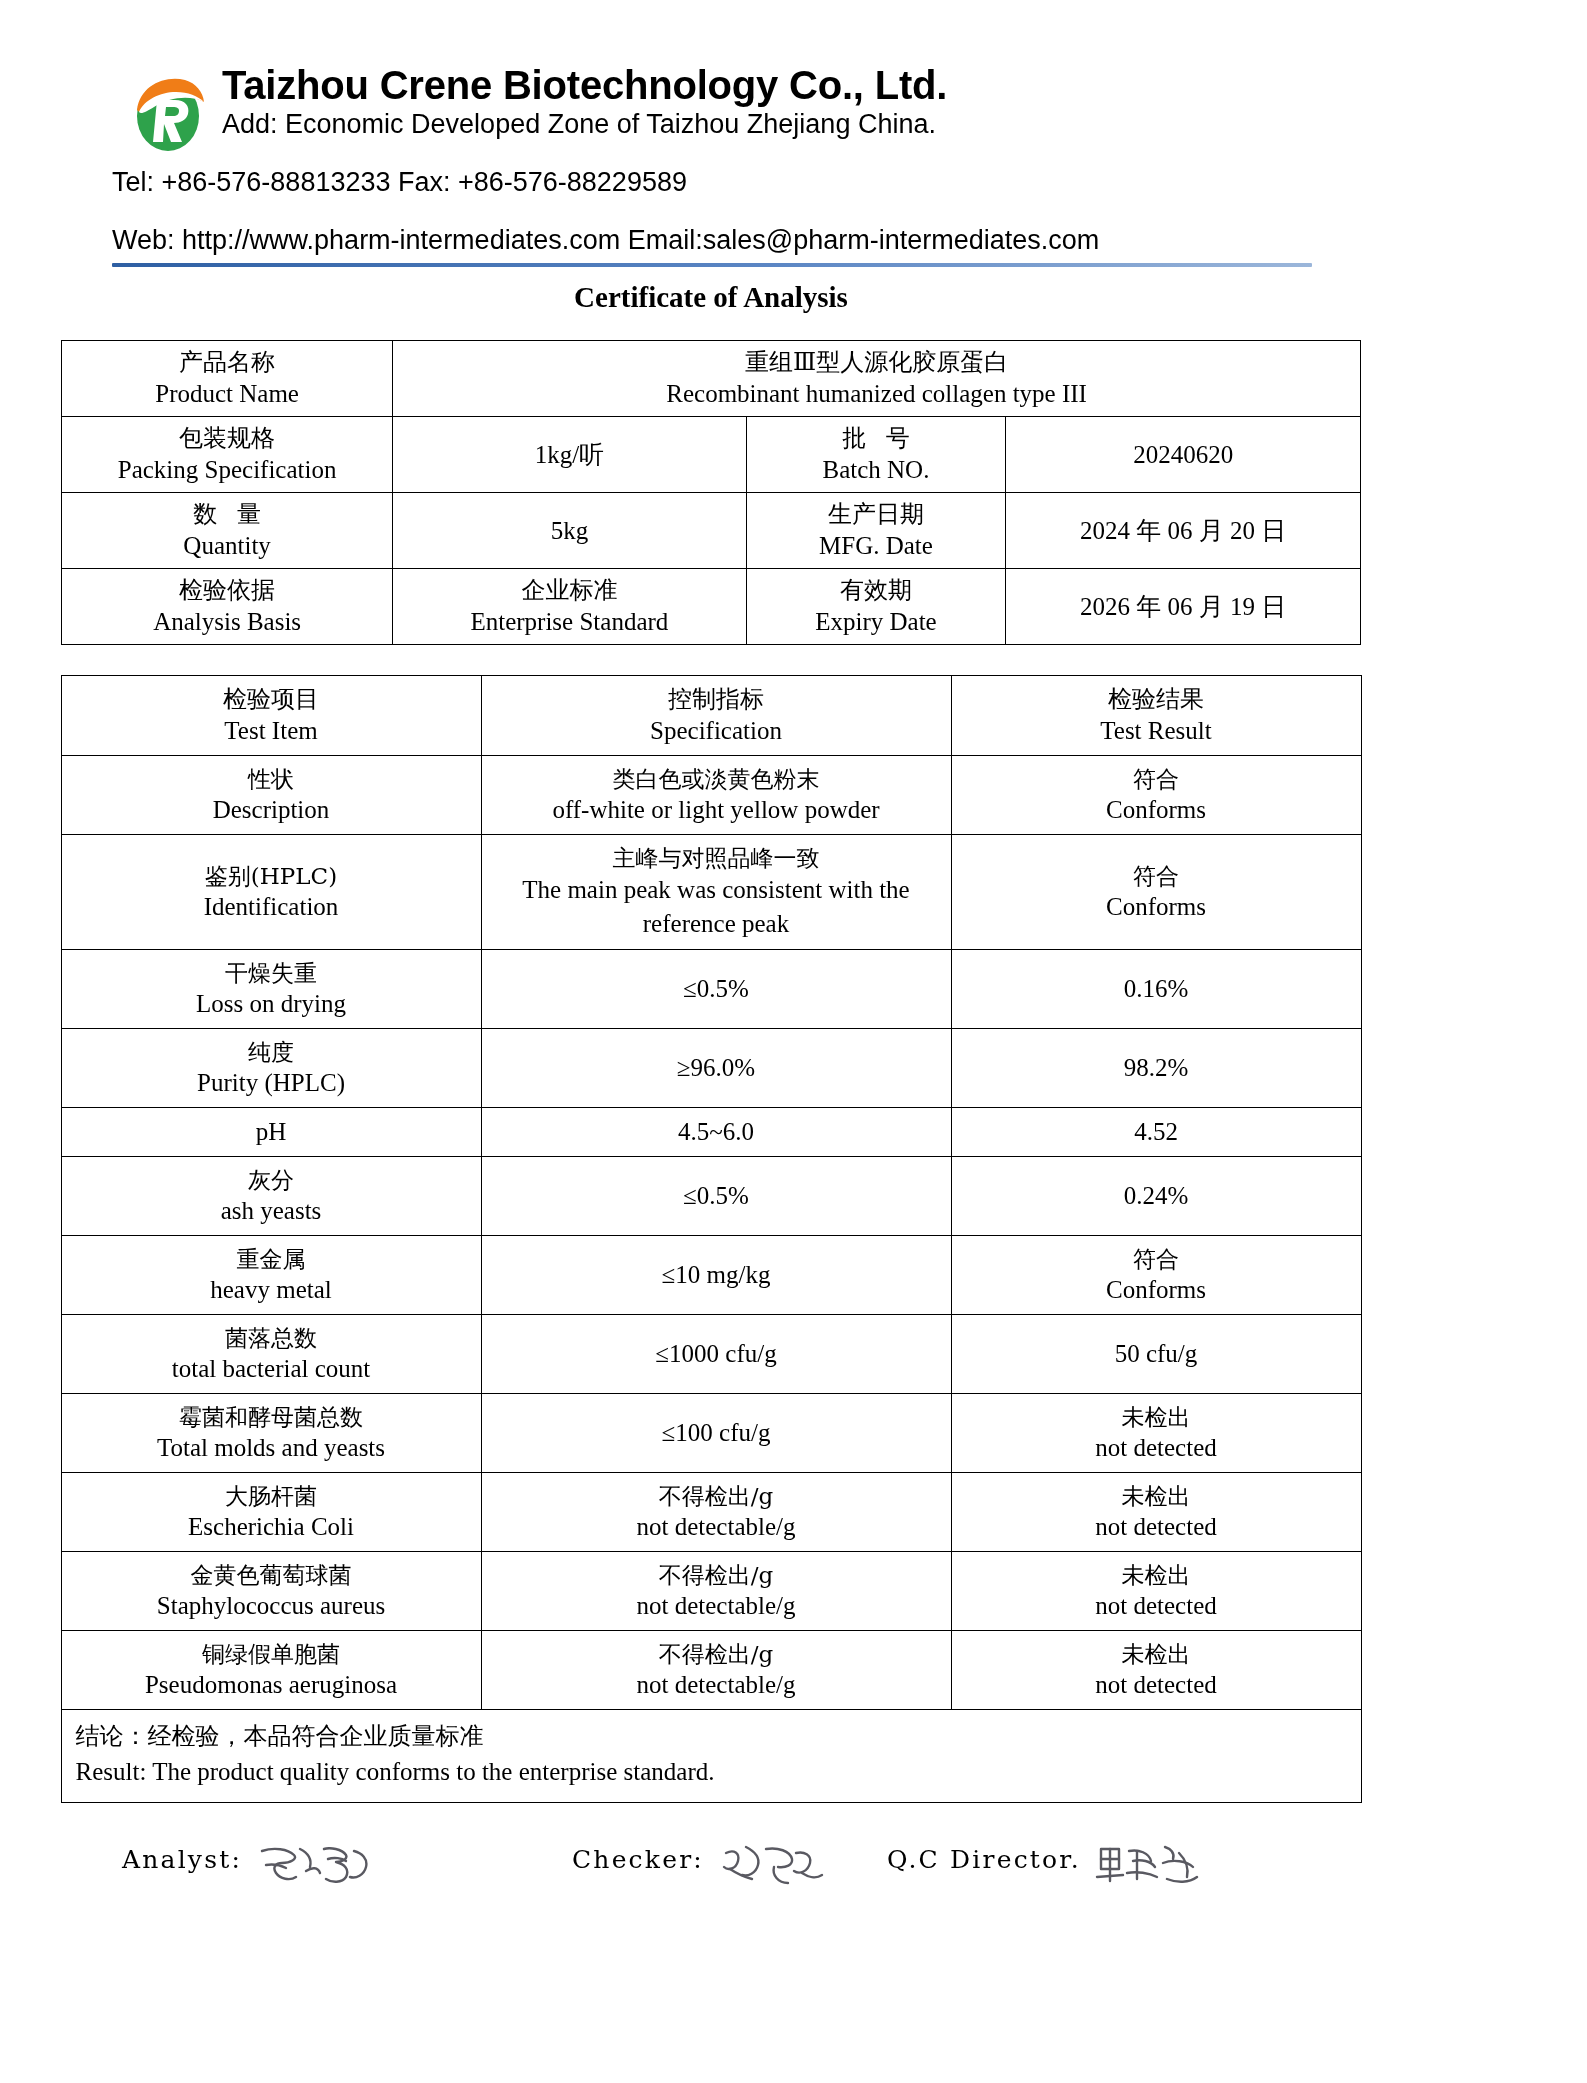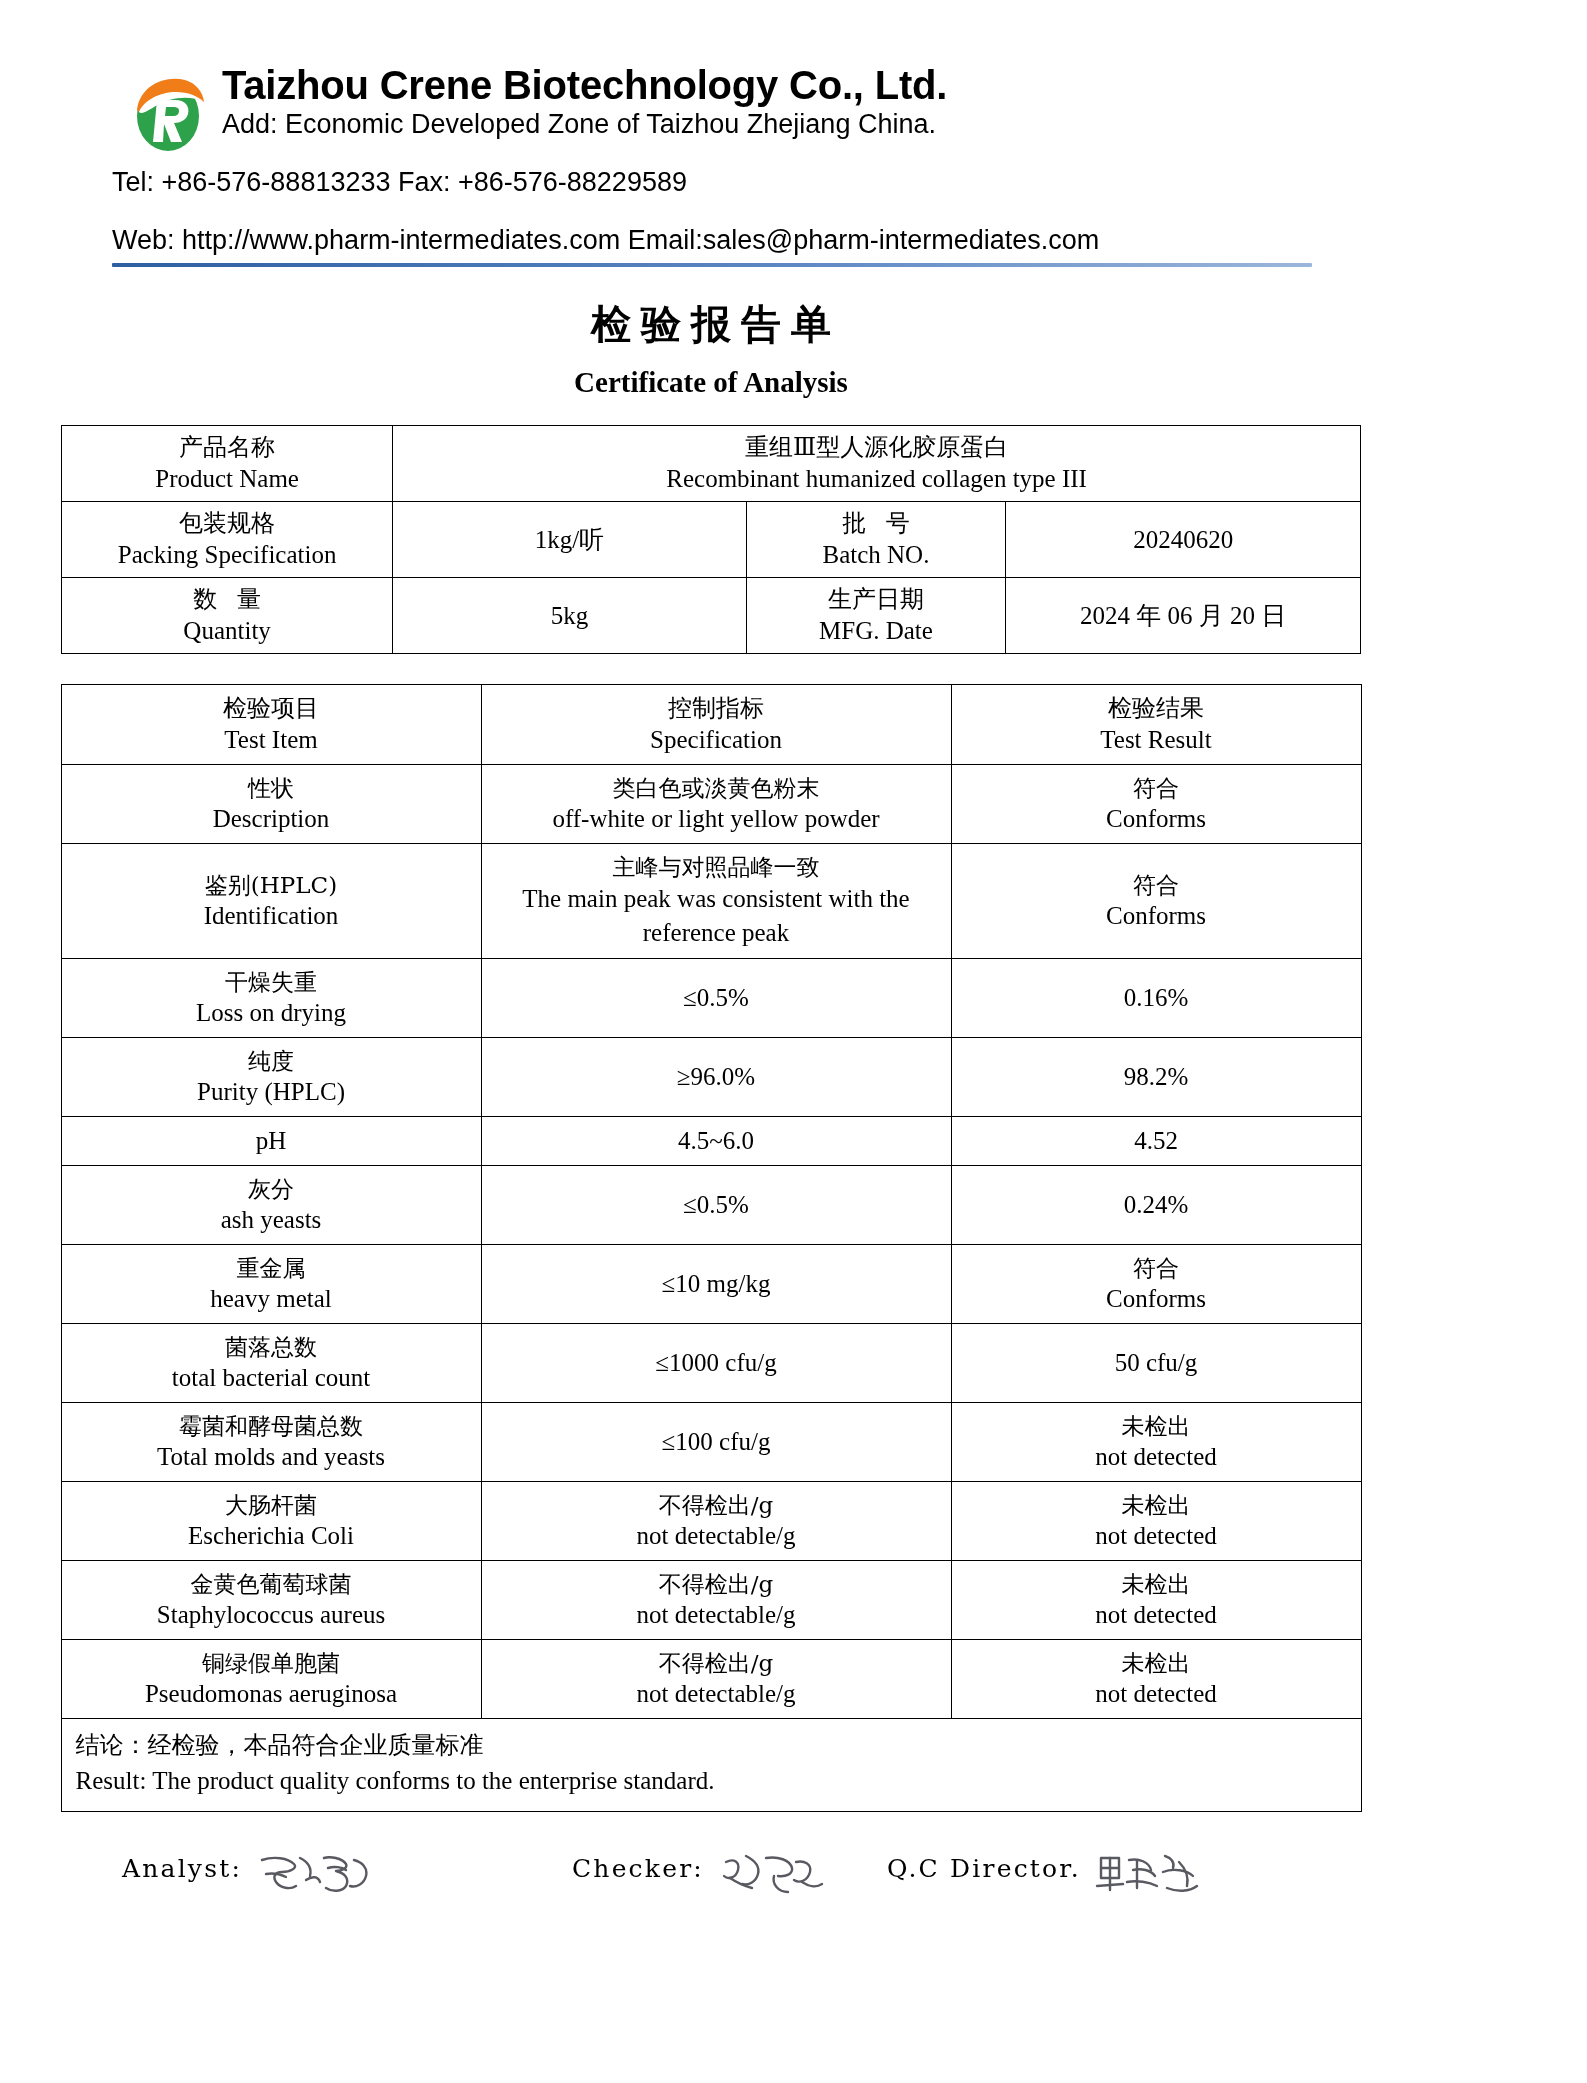--- a/index.html
+++ b/index.html
@@ -202,21 +202,20 @@
         </svg>
       </div>
       <div class="lh-line1">Taizhou Crene Biotechnology Co., Ltd.</div>
       <div class="lh-line2">Add: Economic Developed Zone of Taizhou Zhejiang China.</div>
       <div class="lh-line3">Tel: +86-576-88813233  Fax: +86-576-88229589</div>
       <div class="lh-line4">Web: http://www.pharm-intermediates.com  Email:sales@pharm-intermediates.com</div>
     </div>
   </div>
   <div class="lh-rule"></div>
 
-  <div class="doc-title-cn">检验报告单</div>
   <div class="doc-title-en">Certificate of Analysis</div>
 
   <table id="info-table">
     <colgroup>
       <col style="width:255px">
       <col style="width:272px">
       <col style="width:200px">
       <col style="width:273px">
     </colgroup>
     <tbody>
@@ -253,20 +252,37 @@
         </td>
         <td>
           <div class="en">5kg</div>
         </td>
         <td>
           <div class="cn">生产日期</div>
           <div class="en">MFG. Date</div>
         </td>
         <td>
           <div class="en">2024 年 06 月 20  日</div>
+        </td>
+      </tr>
+      <tr>
+        <td>
+          <div class="cn">检验依据</div>
+          <div class="en">Analysis Basis</div>
+        </td>
+        <td>
+          <div class="cn">企业标准</div>
+          <div class="en">Enterprise Standard</div>
+        </td>
+        <td>
+          <div class="cn">有效期</div>
+          <div class="en">Expiry Date</div>
+        </td>
+        <td>
+          <div class="en">2026 年 06 月 19  日</div>
         </td>
       </tr>
     </tbody>
   </table>
 
   <table id="test-table">
     <colgroup>
       <col style="width:420px">
       <col style="width:470px">
       <col style="width:410px">

